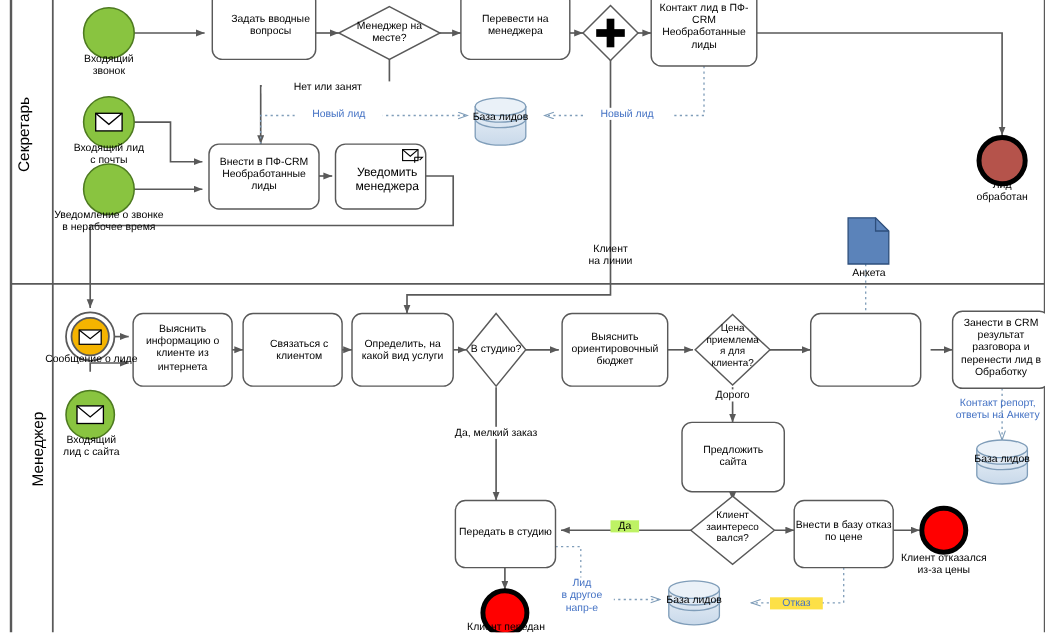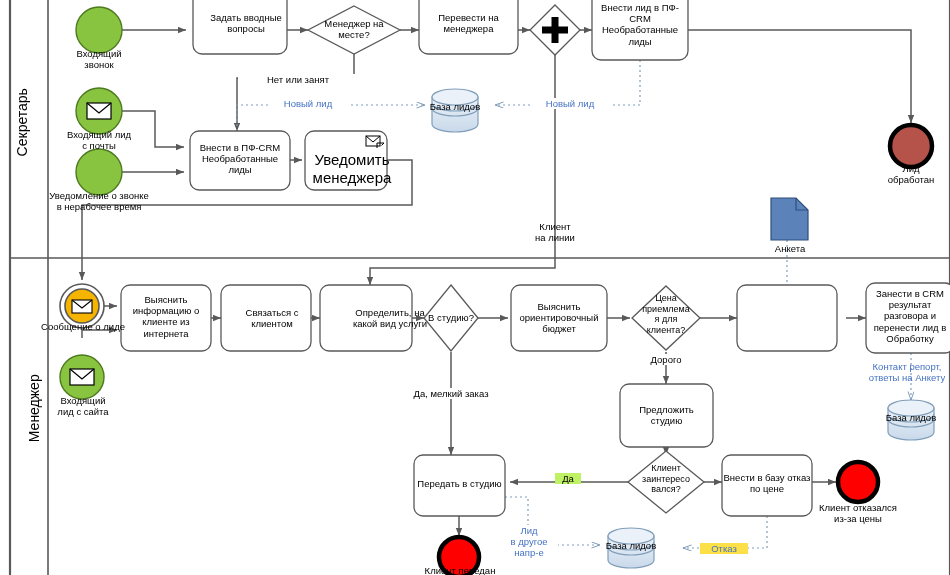--- a/index.html
+++ b/index.html
@@ -208,28 +208,28 @@
 в нерабочее время</div>
   <div class="lbl" style="left:47px;top:129px;width:104px;font-size:9.5px;">Входящий лид
 с почты</div>
   <div class="lbl" style="left:866px;top:163px;width:90px;font-size:9.5px;">Лид
 обработан</div>
 
   <div class="lbl" style="left:193px;top:12px;width:106px;font-size:9.5px;">Задать вводные
 вопросы</div>
   <div class="lbl" style="left:419px;top:12px;width:99px;font-size:9.5px;">Перевести на
 менеджера</div>
-  <div class="lbl" style="left:594px;top:2px;width:92px;font-size:9.5px;">Внести лид в ПФ-
+  <div class="lbl" style="left:594px;top:2px;width:92px;font-size:9.5px;">Контакт лид в ПФ-
 CRM
 Необработанные
 лиды</div>
   <div class="lbl" style="left:190px;top:142px;width:100px;font-size:9.5px;">Внести в ПФ-CRM
 Необработанные
 лиды</div>
-  <div class="lbl" style="left:305px;top:151px;width:94px;font-size:15px;">Уведомить
+  <div class="lbl" style="left:305px;top:151px;width:94px;font-size:11px;">Уведомить
 менеджера</div>
 
   <div class="lbl" style="left:313px;top:18px;width:82px;font-size:9.5px;">Менеджер на
 месте?</div>
 
   <div class="lbl" style="left:238px;top:74px;width:120px;font-size:9.5px;background:#fff;">Нет или занят</div>
   <div class="lbl" style="left:513px;top:221px;width:84px;font-size:9.5px;">Клиент
 на линии</div>
 
   <div class="lbl" style="left:419px;top:101px;width:72px;font-size:9.5px;">База лидов</div>
@@ -247,32 +247,32 @@
   <div class="lbl" style="left:404px;top:565px;width:112px;font-size:9.5px;">Клиент передан</div>
   <div class="lbl" style="left:798px;top:502px;width:120px;font-size:9.5px;">Клиент отказался
 из-за цены</div>
 
   <div class="lbl" style="left:121px;top:294px;width:90px;font-size:9.5px;">Выяснить
 информацию о
 клиенте из
 интернета</div>
   <div class="lbl" style="left:221px;top:307px;width:102px;font-size:9.5px;">Связаться с
 клиентом</div>
-  <div class="lbl" style="left:320px;top:307px;width:92px;font-size:9.5px;margin-left:24px;">Определить, на
+  <div class="lbl" style="left:320px;top:307px;width:92px;font-size:9.5px;">Определить, на
 какой вид услуги</div>
   <div class="lbl" style="left:511px;top:301px;width:96px;font-size:9.5px;">Выяснить
 ориентировочный
 бюджет</div>
   <div class="lbl" style="left:866px;top:288px;width:88px;font-size:9.5px;">Занести в CRM
 результат
 разговора и
 перенести лид в
 Обработку</div>
   <div class="lbl" style="left:620px;top:404px;width:93px;font-size:9.5px;">Предложить
-студию</div>
+сайта</div>
   <div class="lbl" style="left:414px;top:478px;width:91px;font-size:9.5px;">Передать в студию</div>
   <div class="lbl" style="left:720px;top:472px;width:94px;font-size:9.5px;">Внести в базу отказ
 по цене</div>
 
   <div class="lbl" style="left:418px;top:312px;width:66px;font-size:9.5px;">В студию?</div>
   <div class="lbl" style="left:634px;top:293px;width:64px;font-size:9px;">Цена
 приемлема
 я для
 клиента?</div>
   <div class="lbl" style="left:633px;top:463px;width:66px;font-size:9px;">Клиент

